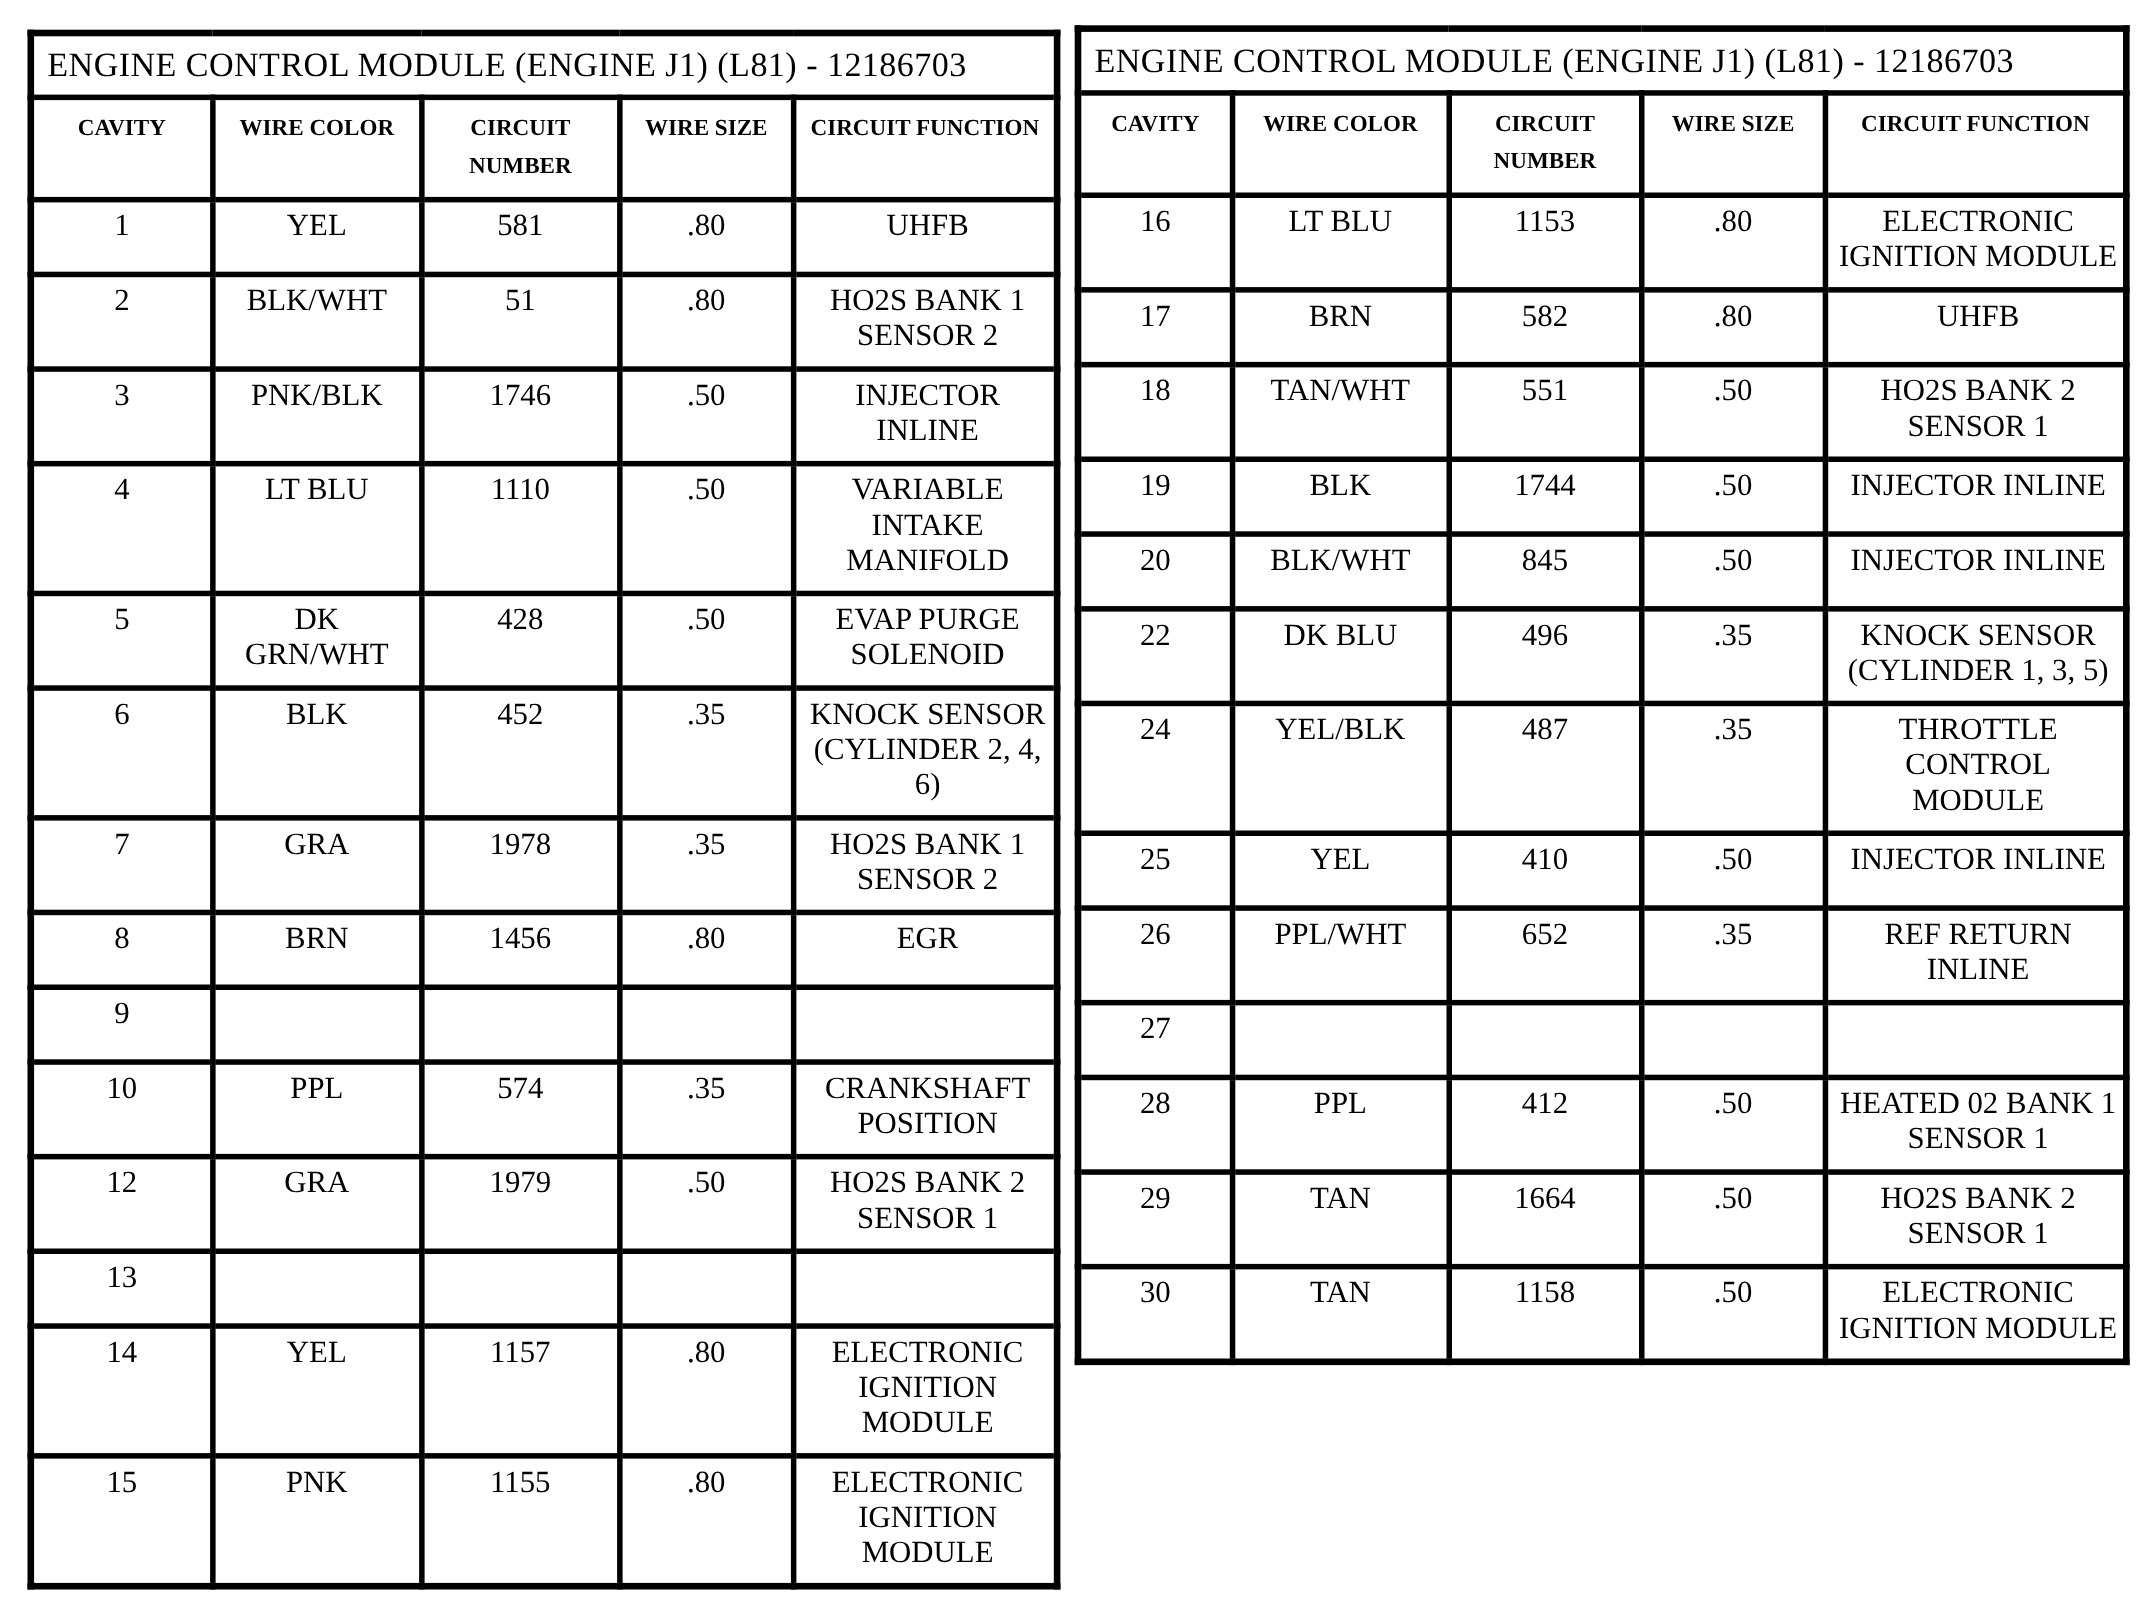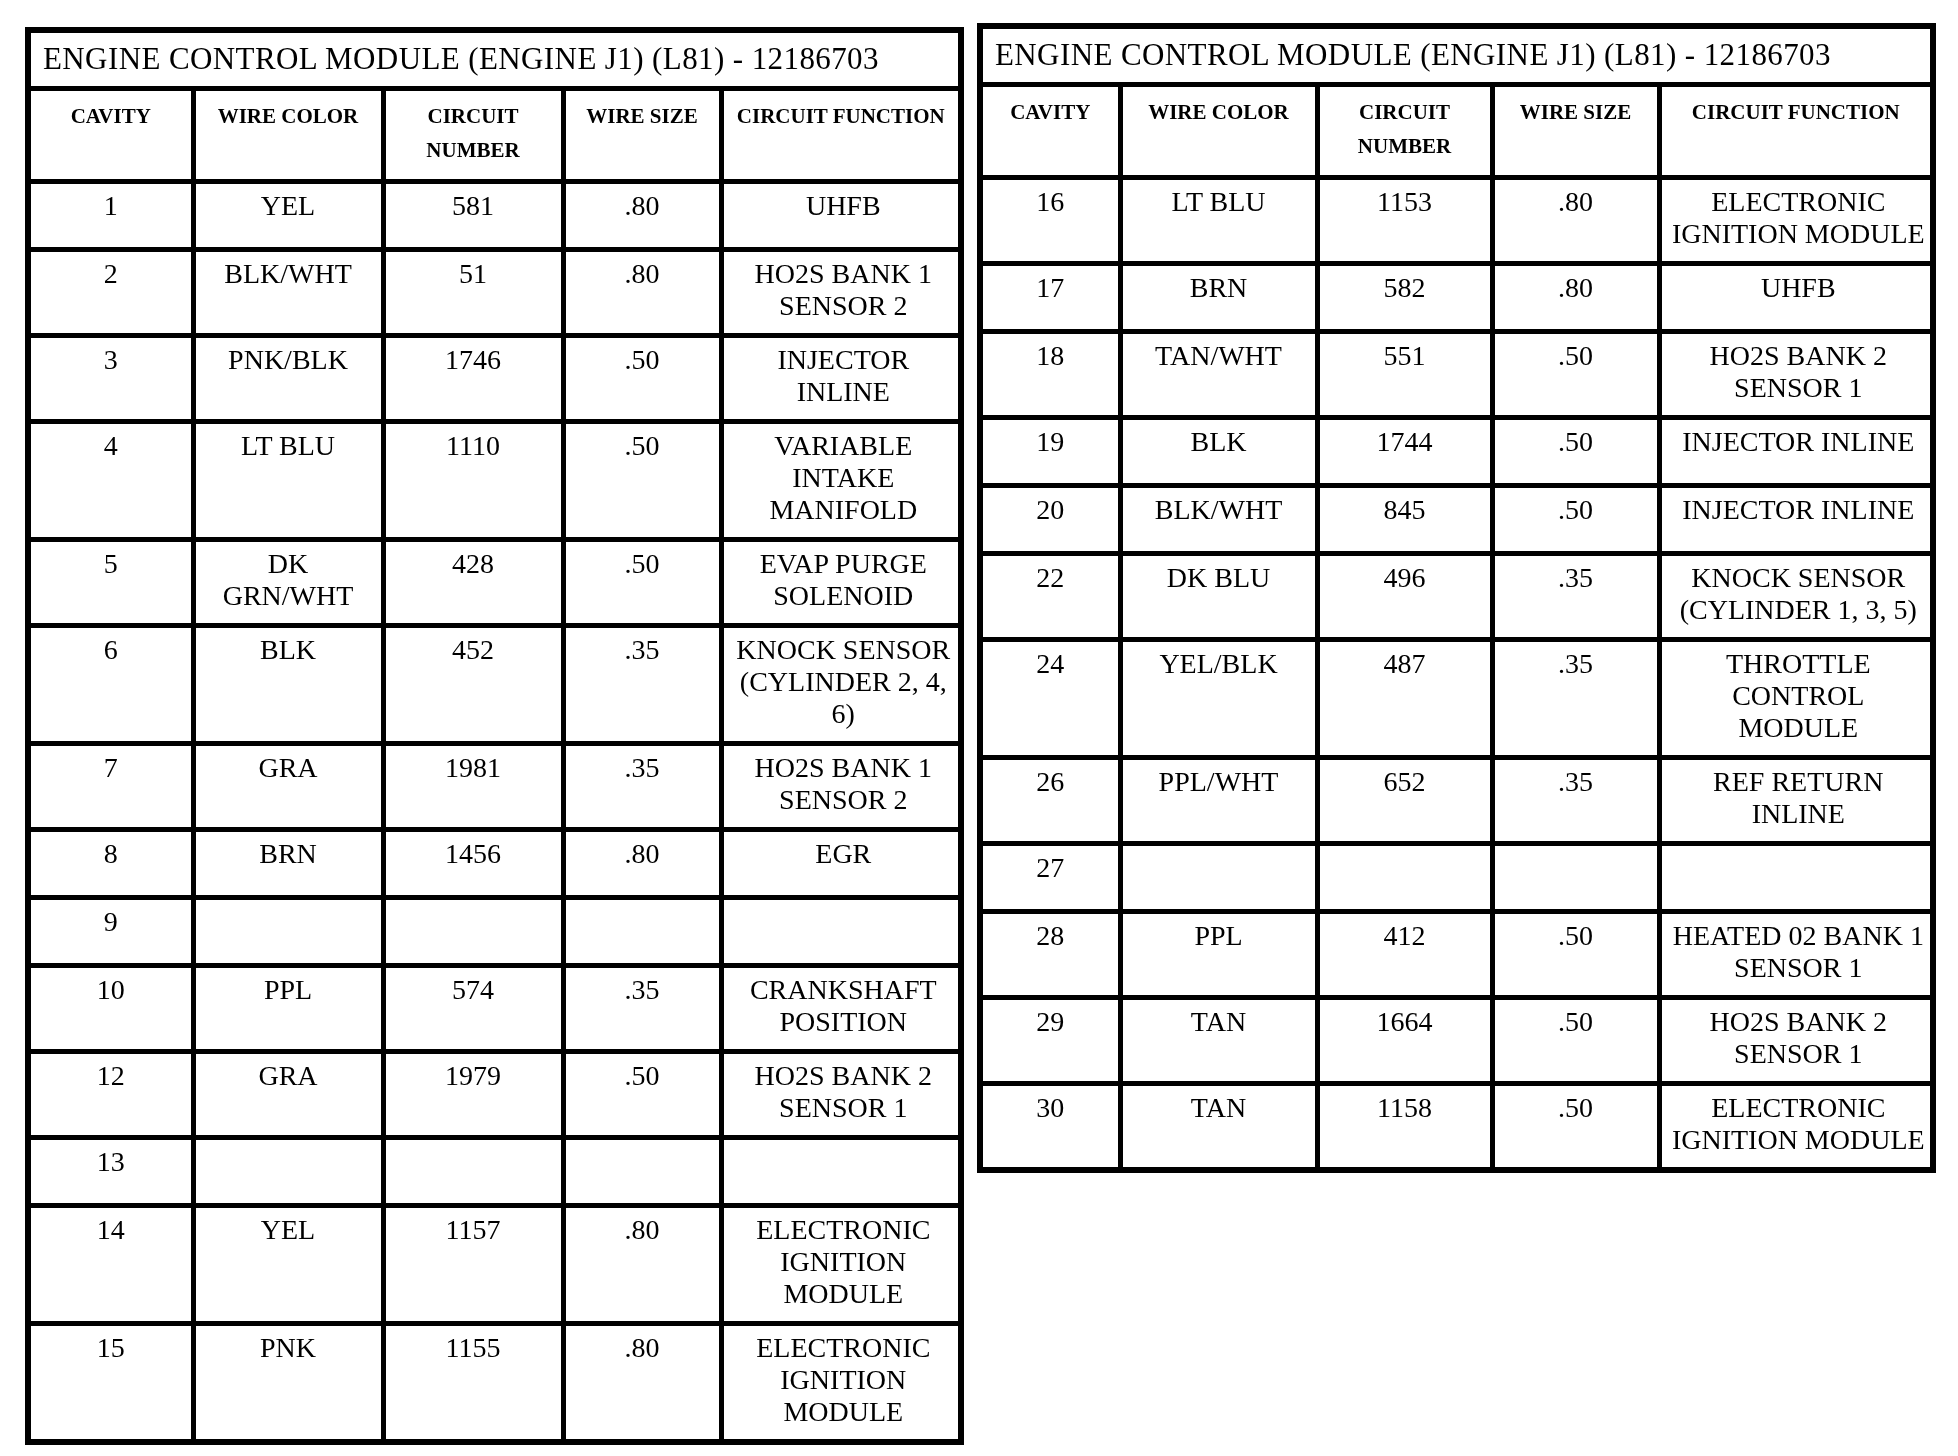--- a/index.html
+++ b/index.html
@@ -127,21 +127,21 @@
       <tr>
         <td class="c0">6</td>
         <td class="c1">BLK</td>
         <td class="c2">452</td>
         <td class="c3">.35</td>
         <td class="c4">KNOCK SENSOR (CYLINDER 2, 4, 6)</td>
       </tr>
       <tr>
         <td class="c0">7</td>
         <td class="c1">GRA</td>
-        <td class="c2">1981</td>
+        <td class="c2">1978</td>
         <td class="c3">.35</td>
         <td class="c4">HO2S BANK 1 SENSOR 2</td>
       </tr>
       <tr>
         <td class="c0">8</td>
         <td class="c1">BRN</td>
         <td class="c2">1456</td>
         <td class="c3">.80</td>
         <td class="c4">EGR</td>
       </tr>
@@ -254,20 +254,27 @@
         <td class="c4">KNOCK SENSOR (CYLINDER 1, 3, 5)</td>
       </tr>
       <tr>
         <td class="c0">24</td>
         <td class="c1">YEL/BLK</td>
         <td class="c2">487</td>
         <td class="c3">.35</td>
         <td class="c4">THROTTLE CONTROL MODULE</td>
       </tr>
       <tr>
+        <td class="c0">25</td>
+        <td class="c1">YEL</td>
+        <td class="c2">410</td>
+        <td class="c3">.50</td>
+        <td class="c4">INJECTOR INLINE</td>
+      </tr>
+      <tr>
         <td class="c0">26</td>
         <td class="c1">PPL/WHT</td>
         <td class="c2">652</td>
         <td class="c3">.35</td>
         <td class="c4">REF RETURN INLINE</td>
       </tr>
       <tr>
         <td class="c0">27</td>
         <td class="c1"></td>
         <td class="c2"></td>

